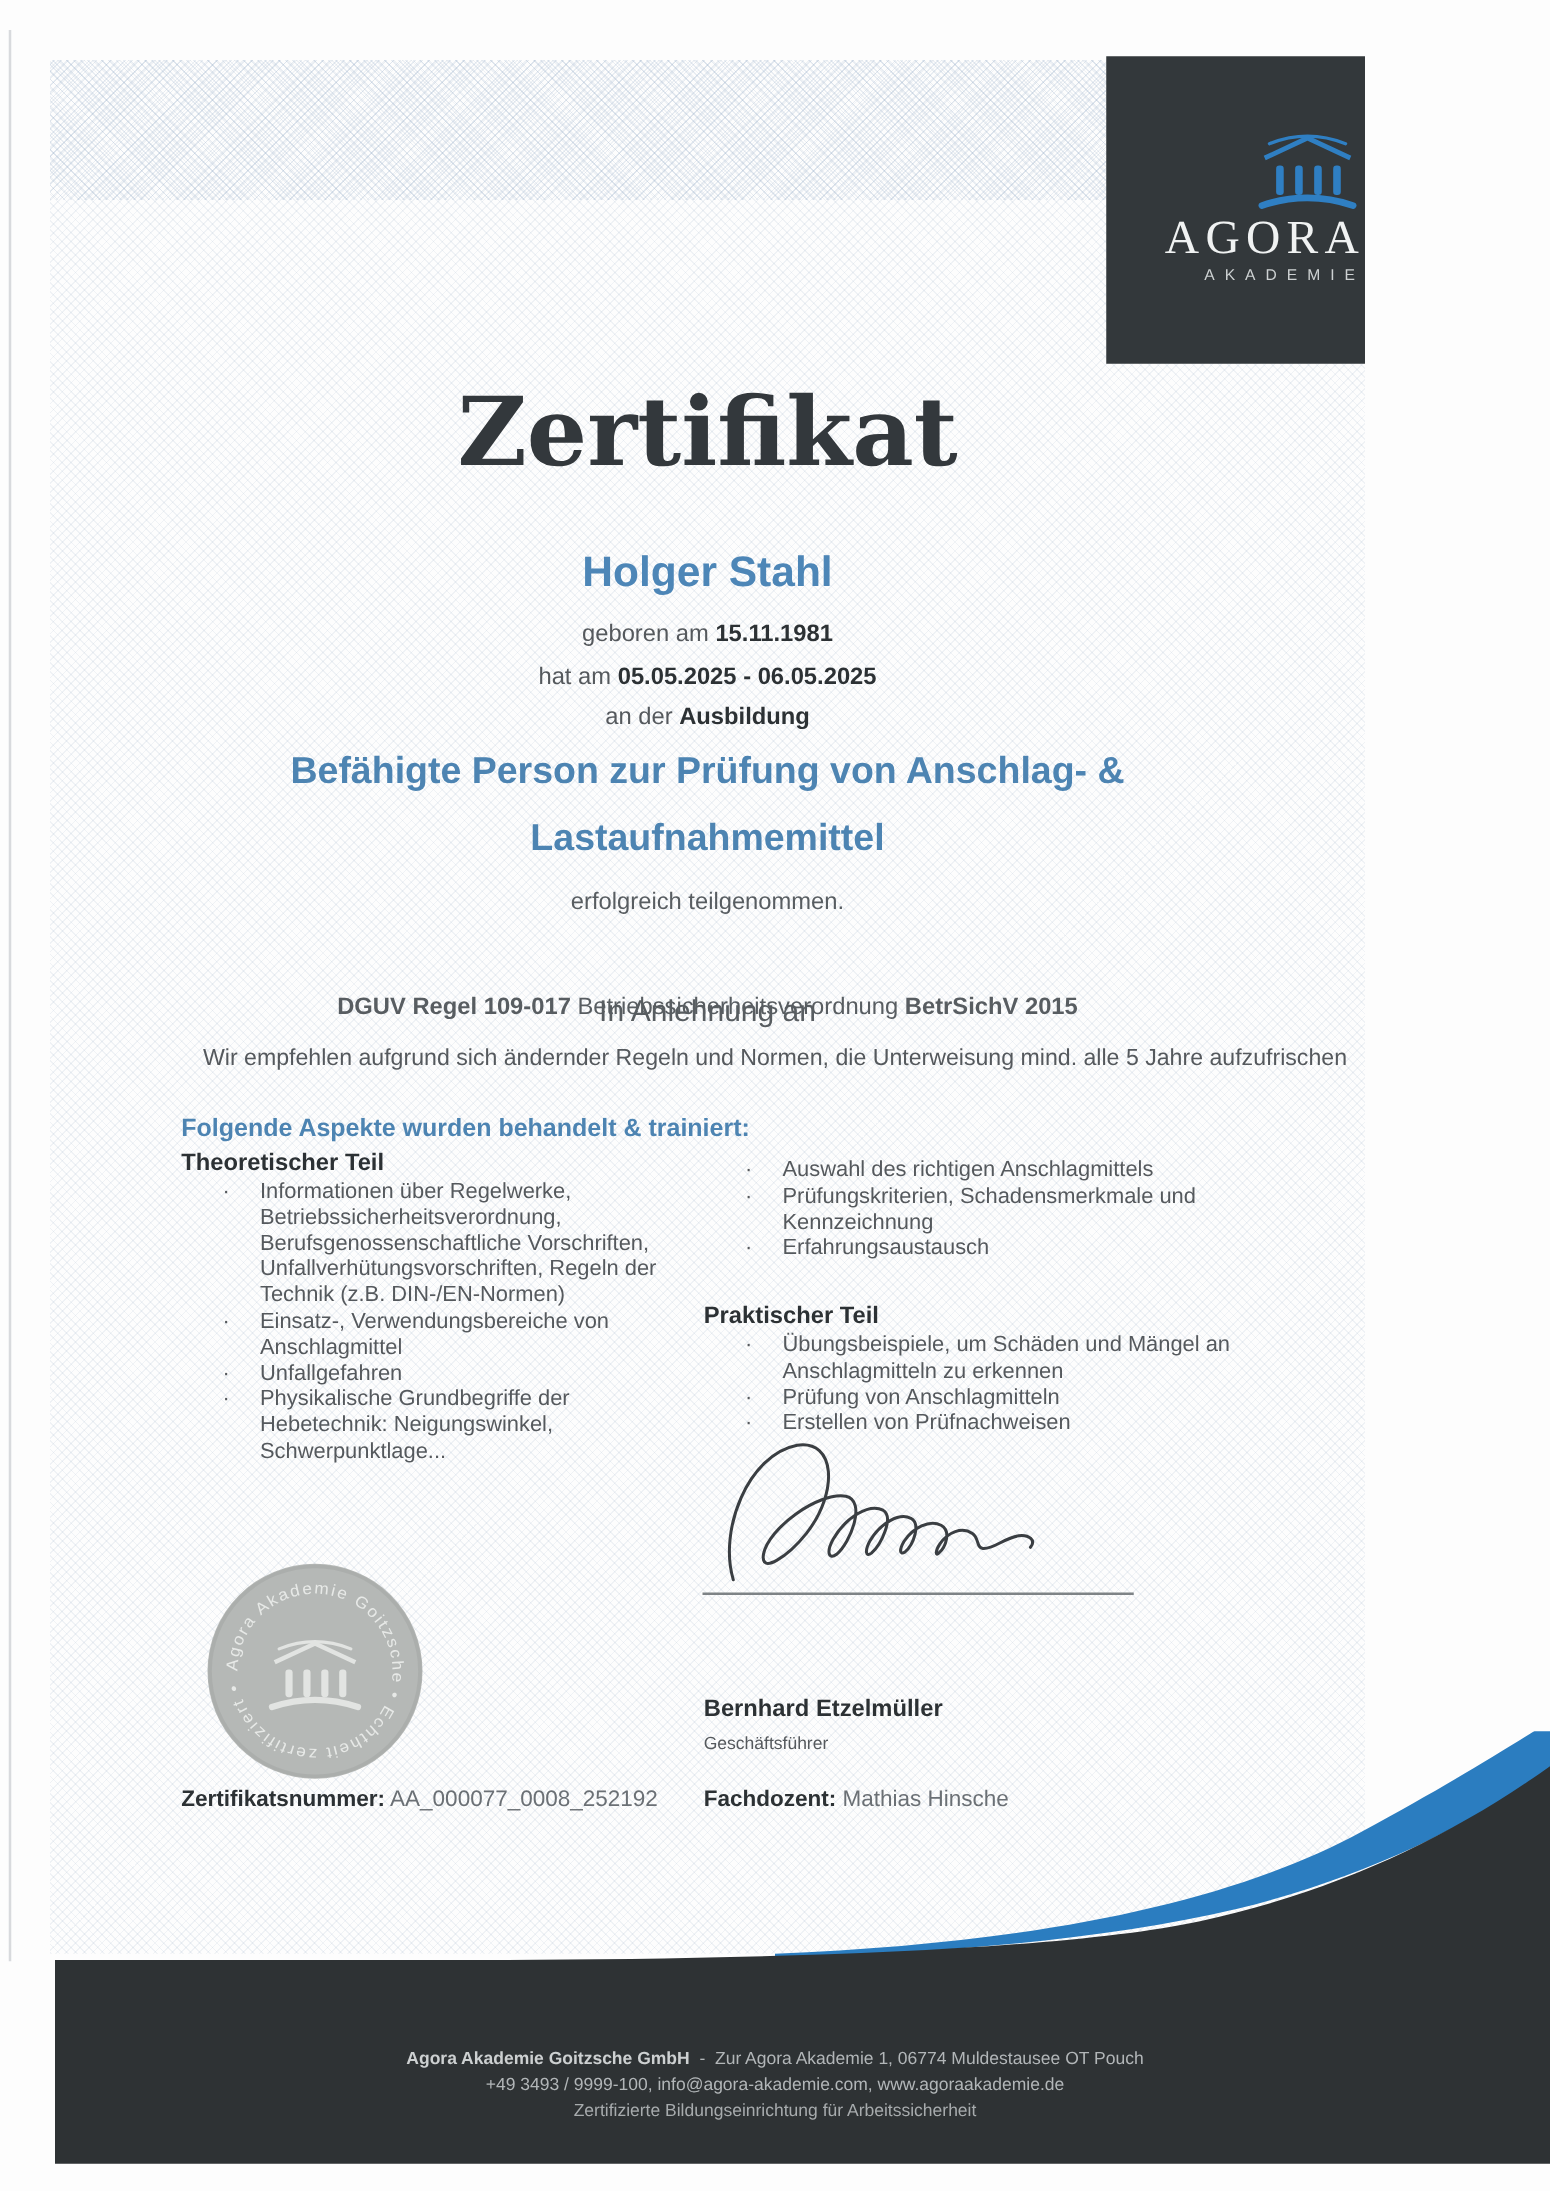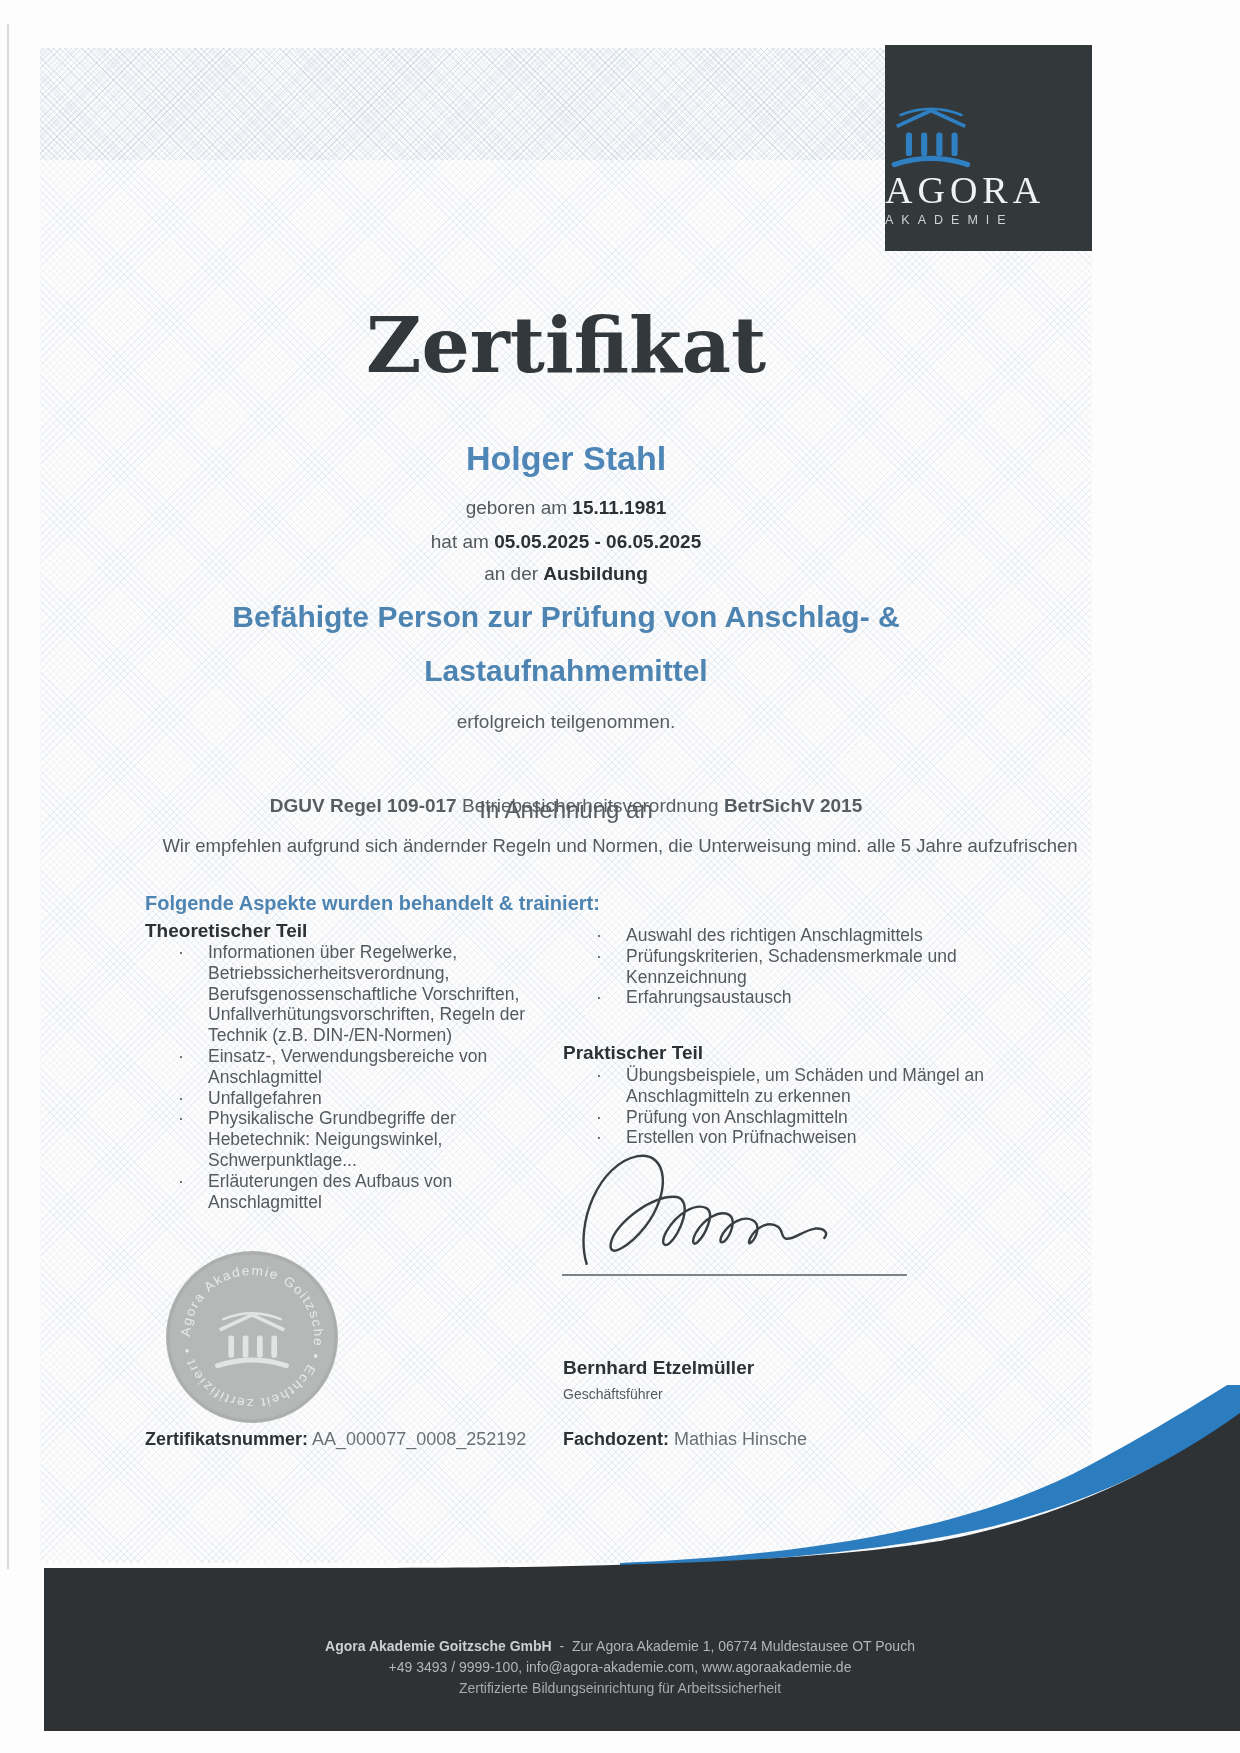--- a/index.html
+++ b/index.html
@@ -23,23 +23,23 @@
   }
   .texture-top{
     position:absolute;left:40px;top:48px;width:1052px;height:112px;
     background-image:
       repeating-linear-gradient(45deg, rgba(140,165,195,0.18) 0 1px, transparent 1px 4px),
       repeating-linear-gradient(-45deg, rgba(140,165,195,0.18) 0 1px, transparent 1px 4px);
     pointer-events:none;
   }
   
   .logo-box{
-    position:absolute;left:885px;top:45px;width:207px;height:206px;
+    position:absolute;left:885px;top:45px;width:207px;height:246px;
     background:#33383b;
-    display:flex;flex-direction:column;align-items:flex-start;
+    display:flex;flex-direction:column;align-items:flex-end;
     padding-top:54px;box-sizing:border-box;
   }
   .logo-temple{color:#2f7fc3;}
   .logo-word{font-family:"Liberation Serif", serif;font-size:38px;letter-spacing:5px;color:#f0f2f2;margin-top:2px;line-height:1;}
   .logo-sub{font-size:12.5px;letter-spacing:8px;color:#ced2d3;margin-top:5px;line-height:1;}
   
   .cline{position:absolute;left:0;width:1132px;text-align:center;}
   .title{top:308px;font-family:"DejaVu Serif", serif;font-weight:700;font-size:76px;color:#33383c;line-height:1;}
   .name{top:441px;font-size:34px;font-weight:700;color:#4d86b7;line-height:1;}
   .meta{font-size:19px;color:#55595d;line-height:1;}
@@ -146,21 +146,20 @@
   <div class="recommend">Wir empfehlen aufgrund sich ändernder Regeln und Normen, die Unterweisung mind. alle 5 Jahre aufzufrischen</div>
 
   <div class="heading-blue">Folgende Aspekte wurden behandelt &amp; trainiert:</div>
   <div class="col-title t-theory">Theoretischer Teil</div>
 
   <ul class="blist list-left">
     <li>Informationen über Regelwerke, Betriebssicherheitsverordnung, Berufsgenossenschaftliche Vorschriften, Unfallverhütungsvorschriften, Regeln der Technik (z.B. DIN-/EN-Normen)</li>
     <li>Einsatz-, Verwendungsbereiche von Anschlagmittel</li>
     <li>Unfallgefahren</li>
     <li>Physikalische Grundbegriffe der Hebetechnik: Neigungswinkel, Schwerpunktlage...</li>
-    <li>Erläuterungen des Aufbaus von Anschlagmittel</li>
   </ul>
 
   <ul class="blist list-right-a">
     <li>Auswahl des richtigen Anschlagmittels</li>
     <li>Prüfungskriterien, Schadensmerkmale und Kennzeichnung</li>
     <li>Erfahrungsaustausch</li>
   </ul>
 
   <div class="col-title t-practice">Praktischer Teil</div>
   <ul class="blist list-right-b">

